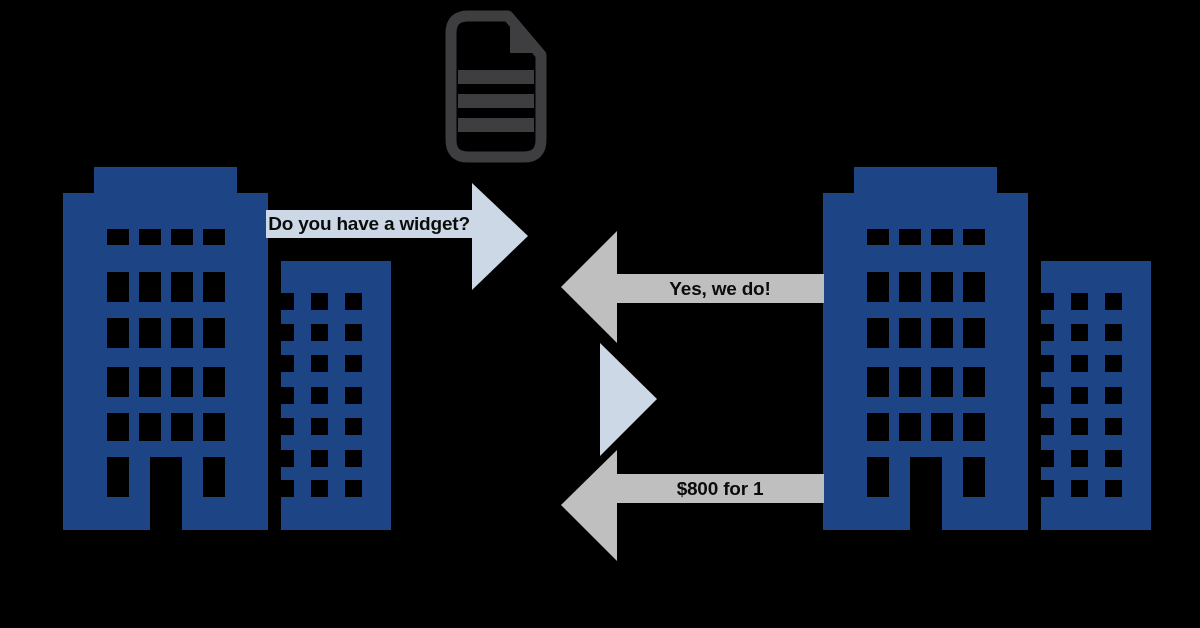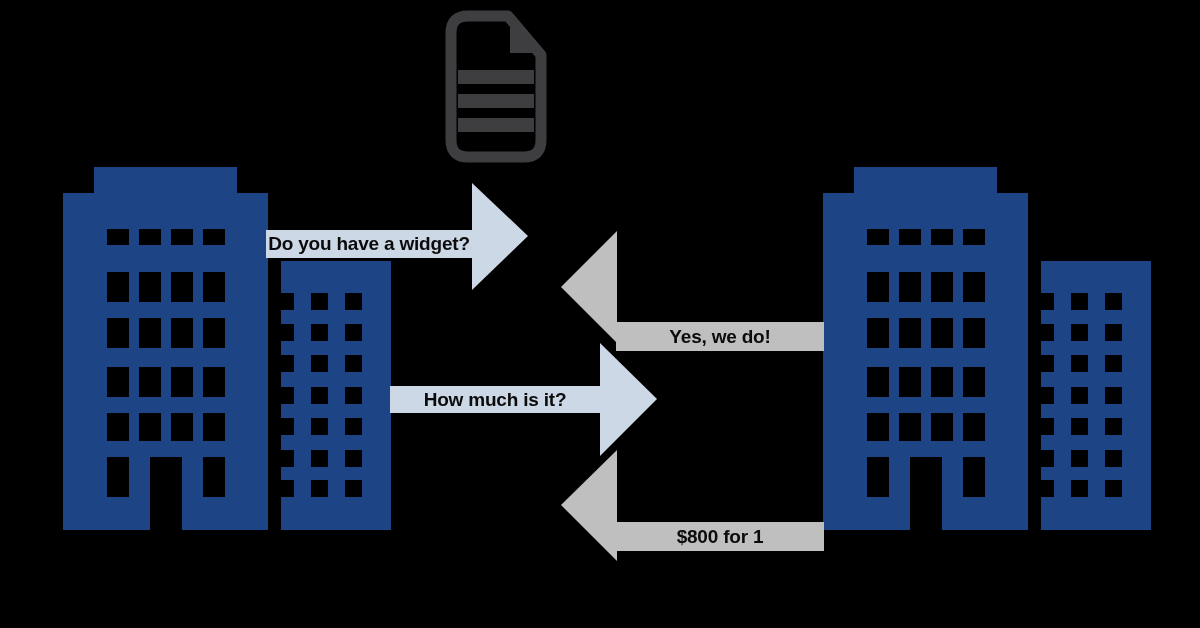--- a/index.html
+++ b/index.html
@@ -22,21 +22,21 @@
   .win-sm { display:block; width:17px; height:100%; background:var(--background); }
   .win-sm:first-child { width:13px; }
 
   
   .shaft {
     position:absolute; display:flex; align-items:center; justify-content:center;
     font-weight:700; font-size:19px; letter-spacing:-0.2px; white-space:nowrap;
     color:var(--label-text);
   }
   .shaft.blue { background:var(--arrow-light-blue); }
-  .shaft.gray { background:var(--arrow-gray);margin-top:48px; }
+  .shaft.gray { background:var(--arrow-gray); }
   .head { position:absolute; width:0; height:0; }
   .head.r1 { border-top:53px solid transparent; border-bottom:54px solid transparent; border-left:56px solid var(--arrow-light-blue); }
   .head.r3 { border-top:56px solid transparent; border-bottom:57px solid transparent; border-left:57px solid var(--arrow-light-blue); }
   .head.l2 { border-top:56px solid transparent; border-bottom:56px solid transparent; border-right:56px solid var(--arrow-gray); }
   .head.l4 { border-top:55px solid transparent; border-bottom:56px solid transparent; border-right:56px solid var(--arrow-gray); }
 
   .docsvg { position:absolute; left:437px; top:10px; }
 </style>
 </head>
 <body>
@@ -194,33 +194,30 @@
           <i class="win-sm"></i>
         </div>
       <div class="win-row-sm" style="top:219px">
           <i class="win-sm"></i>
           <i class="win-sm"></i>
           <i class="win-sm"></i>
         </div>
     </div>
   </div>
 
-  <div class="shaft blue" style="left:266px;top:230px;width:206px;height:28px">
+  <div class="shaft blue" style="left:266px;top:210px;width:206px;height:28px">
     <span>Do you have a widget?</span>
   </div>
   <div class="head r1" style="left:472px;top:183px"></div>
 
   <div class="shaft gray" style="left:616px;top:274px;width:208px;height:29px">
     <span>Yes, we do!</span>
   </div>
   <div class="head l2" style="left:561px;top:231px"></div>
 
-  <div class="shaft blue" style="left:390px;top:386px;width:210px;height:27px">
-    <span>How much is it?</span>
-  </div>
   <div class="head r3" style="left:600px;top:343px"></div>
 
   <div class="shaft gray" style="left:616px;top:474px;width:208px;height:29px">
     <span>$800 for 1</span>
   </div>
   <div class="head l4" style="left:561px;top:450px"></div>
 
 </div>
 
 </body></html>

